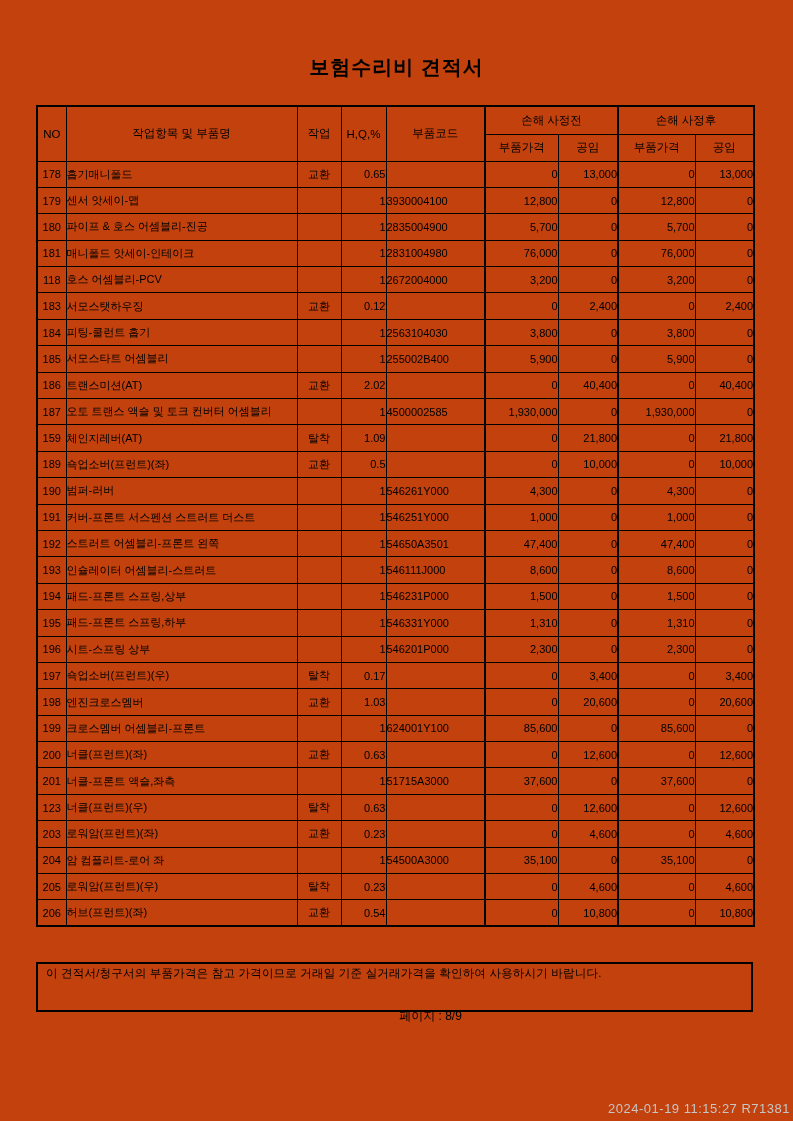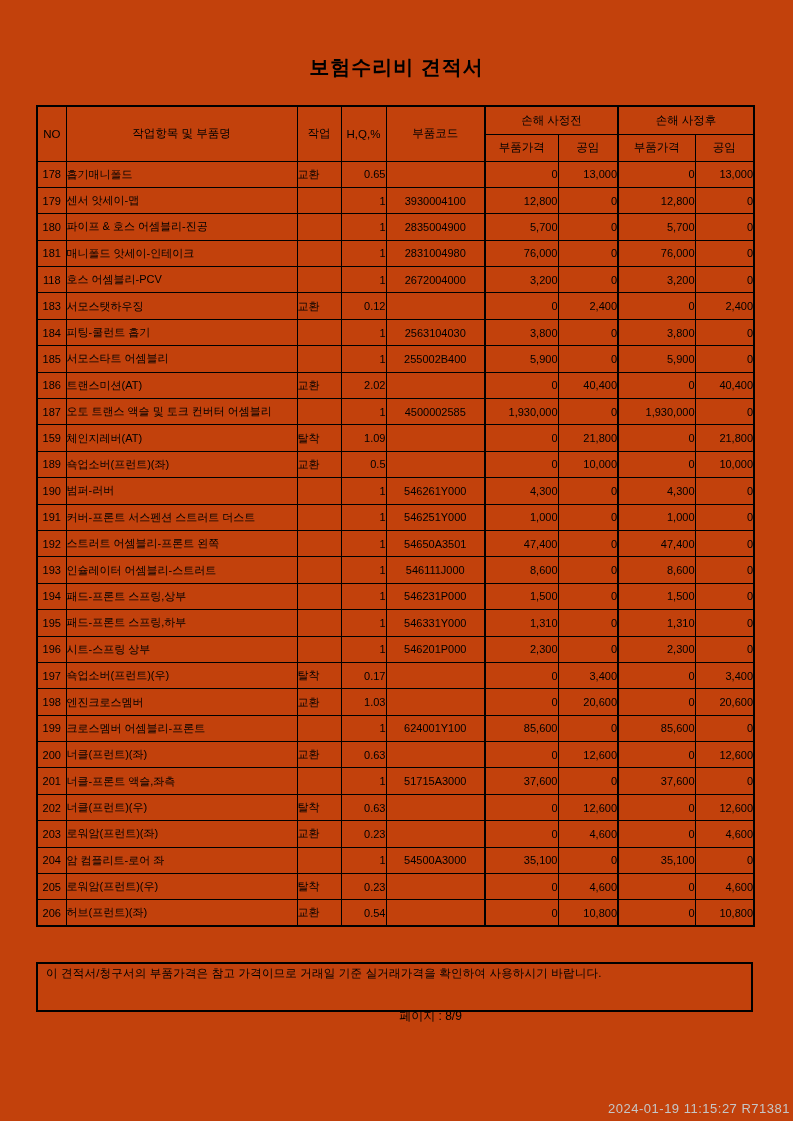--- a/index.html
+++ b/index.html
@@ -58,23 +58,23 @@
   col.c-work    { width: 44px; }
   col.c-hq      { width: 45px; }
   col.c-code    { width: 99px; }
   col.c-bprice  { width: 73px; }
   col.c-blabor  { width: 60px; }
   col.c-aprice  { width: 77px; }
   col.c-alabor  { width: 59px; }
   
   td.col-no    { text-align: center; }
   td.col-item  { text-align: left;  padding-left: 14px; }
-  td.col-work  { }
+  td.col-work  { text-align: center; }
   td.col-hq    { text-align: right; padding-right: 4px; }
-  td.col-code  { text-align: center;  padding-left: 4px; }
+  td.col-code  { text-align: left;  padding-left: 4px; }
   td.col-b_price, td.col-b_labor, td.col-a_price, td.col-a_labor {
     text-align: right; padding-right: 5px;
   }
   .group-sep { border-left: 2px solid #000 !important; }
   .notice-box {
     position: absolute;
     top: 962px;
     left: 36px;
     width: 713px;
     height: 46px;
@@ -409,21 +409,21 @@
             <td class="col-item">너클-프론트 액슬,좌측</td>
             <td class="col-work"></td>
             <td class="col-hq">1</td>
             <td class="col-code">51715A3000</td>
             <td class="col-b_price group-sep">37,600</td>
             <td class="col-b_labor">0</td>
             <td class="col-a_price group-sep">37,600</td>
             <td class="col-a_labor">0</td>
           </tr>
           <tr>
-            <td class="col-no">202</td>
+            <td class="col-no">123</td>
             <td class="col-item">너클(프런트)(우)</td>
             <td class="col-work">탈착</td>
             <td class="col-hq">0.63</td>
             <td class="col-code"></td>
             <td class="col-b_price group-sep">0</td>
             <td class="col-b_labor">12,600</td>
             <td class="col-a_price group-sep">0</td>
             <td class="col-a_labor">12,600</td>
           </tr>
           <tr>

